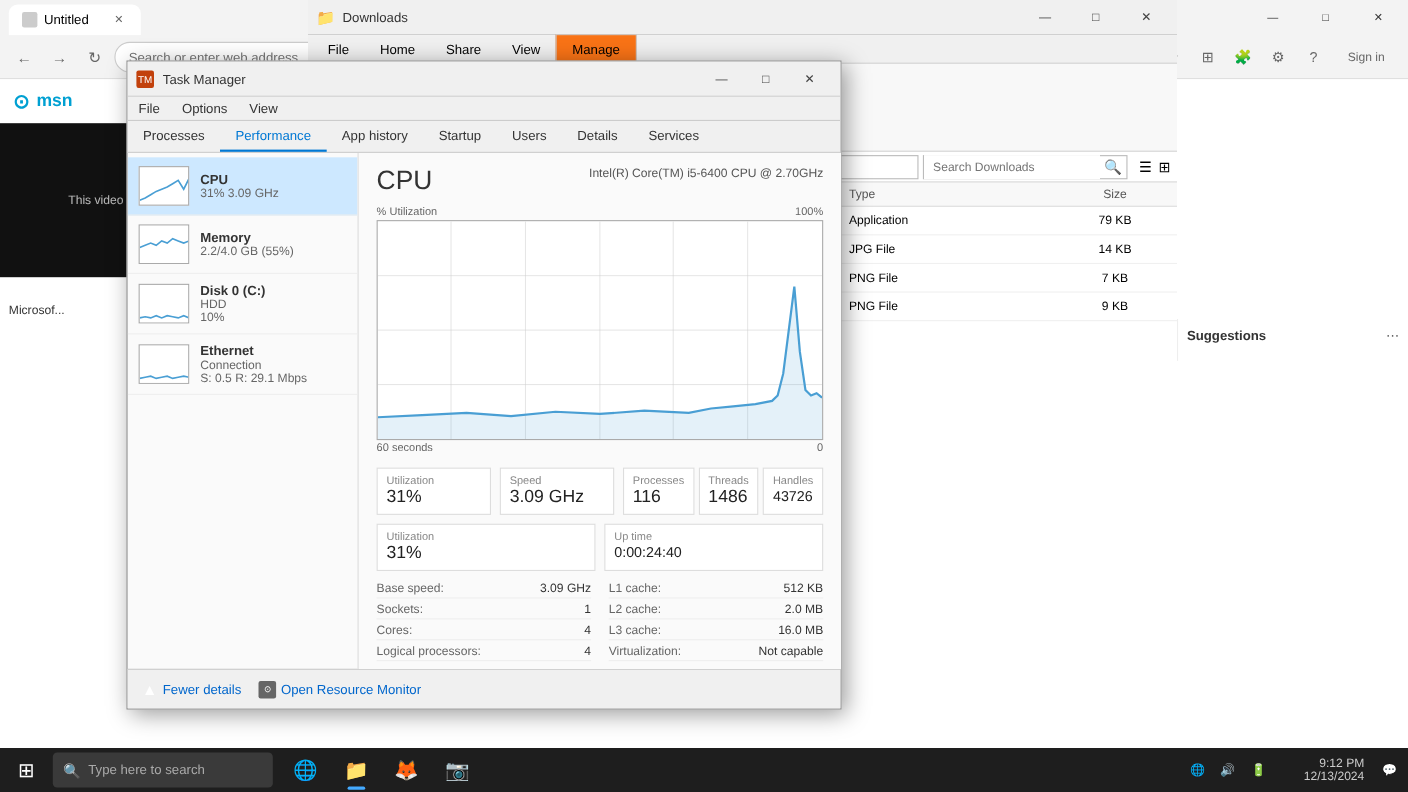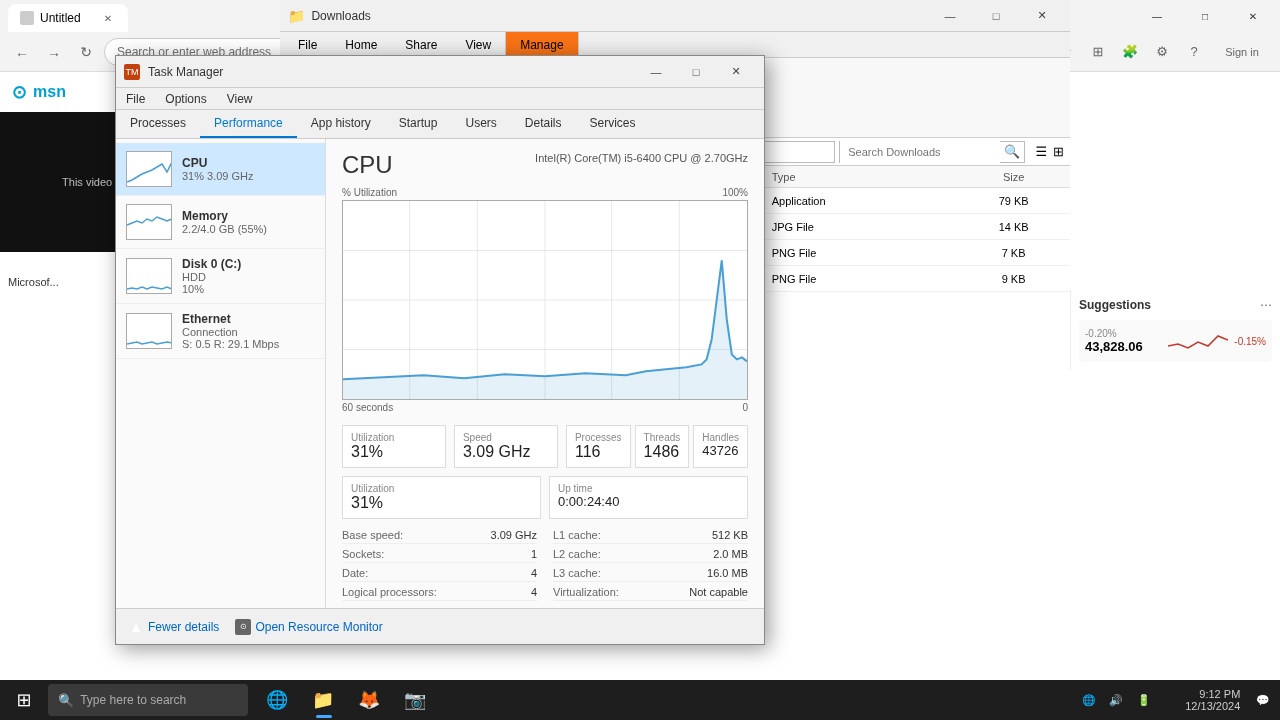--- a/index.html
+++ b/index.html
@@ -1094,21 +1094,21 @@
         </div>
         <div class="tm-detail-row">
           <span class="tm-detail-key">Sockets:</span>
           <span class="tm-detail-val">1</span>
         </div>
         <div class="tm-detail-row">
           <span class="tm-detail-key">L2 cache:</span>
           <span class="tm-detail-val">2.0 MB</span>
         </div>
         <div class="tm-detail-row">
-          <span class="tm-detail-key">Date:</span>
+          <span class="tm-detail-key">Cores:</span>
           <span class="tm-detail-val">4</span>
         </div>
         <div class="tm-detail-row">
           <span class="tm-detail-key">L3 cache:</span>
           <span class="tm-detail-val">16.0 MB</span>
         </div>
         <div class="tm-detail-row">
           <span class="tm-detail-key">Logical processors:</span>
           <span class="tm-detail-val">4</span>
         </div>
@@ -1143,30 +1143,20 @@
     <a href="#" style="color:#0066cc;font-size:11px;">Manage Preferences</a>
   </p>
 </div>
 
 <div class="suggestions-panel">
   <div class="suggestions-header">
     <span class="suggestions-title">Suggestions</span>
     <span style="cursor:pointer;color:#666;">⋯</span>
   </div>
 
-  <div style="display:flex;align-items:center;gap:6px;padding:6px;background:#f9f9f9;border-radius:4px;">
-    <div style="flex:1;">
-      <div style="font-size:10px;color:#888;">-0.20%</div>
-      <div style="font-size:13px;font-weight:600;">43,828.06</div>
-    </div>
-    <svg class="sparkline" viewBox="0 0 60 30">
-      <polyline points="0,20 10,18 20,22 30,16 40,20 50,10 60,14" fill="none" stroke="#c0392b" stroke-width="1.5"></polyline>
-    </svg>
-    <div style="font-size:10px;color:#c0392b;">-0.15%</div>
-  </div>
 </div>
 
 <div class="taskbar">
   <div class="taskbar-start">
     <span style="font-size:18px;">⊞</span>
   </div>
   <div class="taskbar-search">
     <span style="font-size:13px;">🔍</span>
     <span>Type here to search</span>
   </div>

